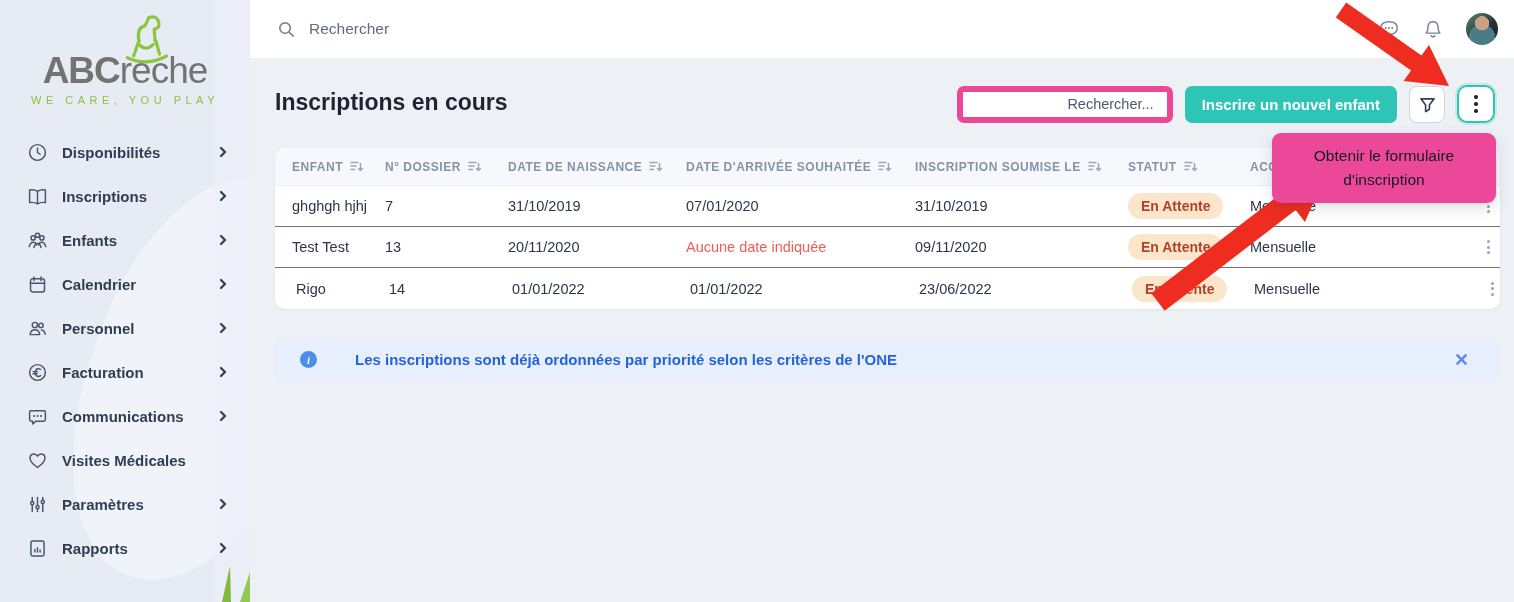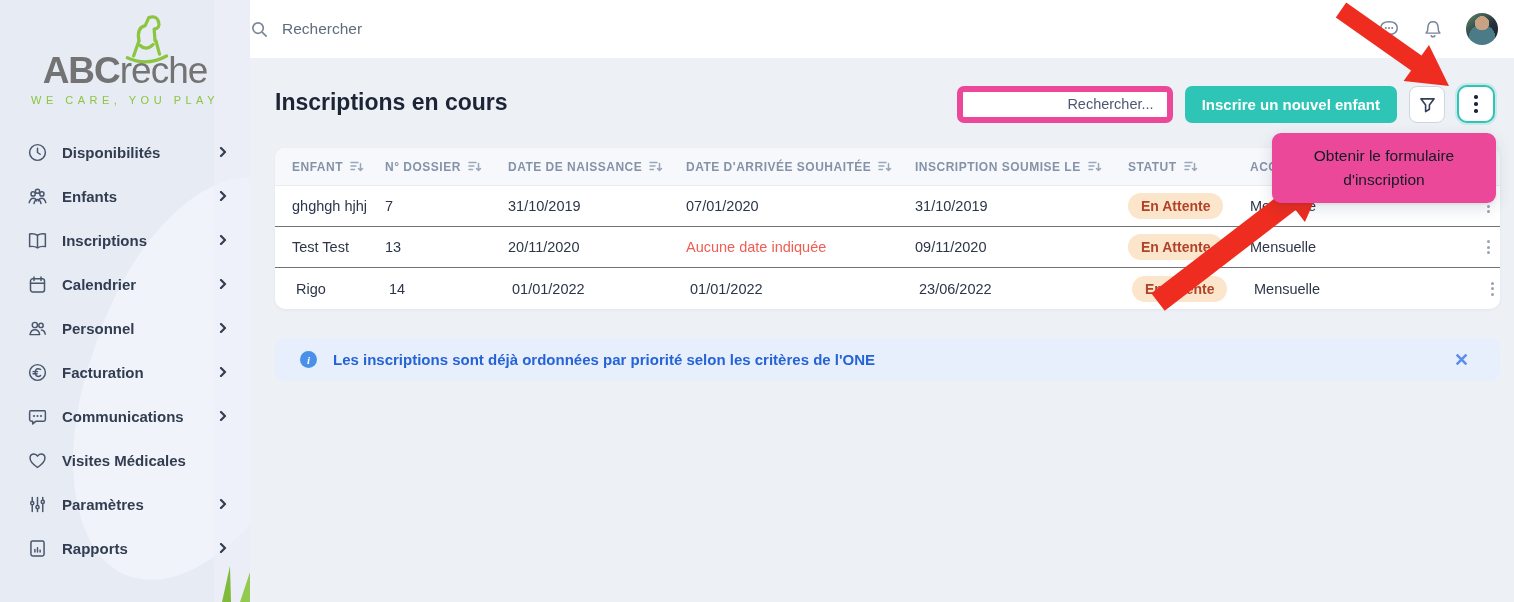--- a/index.html
+++ b/index.html
@@ -18,21 +18,21 @@
   .tagline { font-size:11px; font-weight:400; color:#8cc540; letter-spacing:4.5px; margin-top:2px; }
   .nav { position:relative; z-index:2; margin-top:18px; }
   .nav-item { display:flex; align-items:center; height:44px; padding:0 22px 0 27px; cursor:pointer; }
   .nav-item svg.ni { width:21px; height:21px; stroke:#49566b; stroke-width:1.7; fill:none; stroke-linecap:round; stroke-linejoin:round; flex:0 0 21px; }
   .nav-label { margin-left:14px; font-size:15px; font-weight:700; color:#323d51; flex:1; }
   .chev { width:10px; height:10px; stroke:#323d51; stroke-width:2.2; fill:none; stroke-linecap:round; stroke-linejoin:round; }
   .grass { position:absolute; left:218px; top:548px; z-index:3; }
 
   
   .topbar { position:absolute; left:250px; top:0; width:1264px; height:58px; background:#ffffff; display:flex; align-items:center; }
-  .tb-search { display:flex; align-items:center; gap:13px; flex:1; }
+  .tb-search { display:flex; align-items:center; gap:13px; padding-left:27px; flex:1; }
   .tb-search svg { width:19px; height:19px; stroke:#7c8798; stroke-width:1.8; fill:none; stroke-linecap:round; }
   .tb-search input { border:none; outline:none; font-size:15.5px; color:#3a4456; width:300px; background:transparent; font-family:inherit; }
   .tb-search input::placeholder { color:#5f6b7e; }
   .tb-icons { display:flex; align-items:center; gap:22px; padding-right:16px; }
   .tb-icons svg { width:22px; height:22px; stroke:#76839a; stroke-width:1.6; fill:none; stroke-linecap:round; stroke-linejoin:round; cursor:pointer; }
   .avatar { width:32px; height:32px; border-radius:50%; cursor:pointer;
     background:radial-gradient(circle at 50% 32%, #c9a184 0 26%, transparent 27%),
                radial-gradient(circle at 50% 78%, #4a7b86 0 45%, transparent 46%),
                linear-gradient(140deg,#5d8a6b 0%, #27333b 55%, #121c22 100%); }
 
@@ -65,21 +65,21 @@
   .cell-missing { color:#ef5d55; }
   .badge { display:inline-block; background:#fbe5cb; color:#b2432a; font-size:14px; font-weight:700; padding:5px 13px; border-radius:999px; }
   .row-kebab { display:flex; flex-direction:column; align-items:center; gap:2.5px; cursor:pointer; width:20px; }
   .row-kebab .dot { width:3px; height:3px; border-radius:50%; background:#97a2b4; }
 
   
   .banner { position:absolute; left:25px; top:280px; width:1225px; height:43px; background:#e7effc; border-radius:9px;
     display:flex; align-items:center; padding:0 22px 0 25px; z-index:10; }
   .info-ic { width:17px; height:17px; border-radius:50%; background:#4a90e8; color:#fff; font-size:11px; font-weight:700;
     display:flex; align-items:center; justify-content:center; font-family:"Liberation Serif", serif; font-style:italic; }
-  .banner-text { margin-left:16px; font-size:15px; font-weight:600; color:#2563d9; flex:1; }
+  .banner-text { margin-left:38px; font-size:15px; font-weight:600; color:#2563d9; flex:1; }
   .banner-close { font-size:18px; color:#5b8def; cursor:pointer; font-weight:600; margin-right:9px; }
 
   
   .arrows { position:absolute; left:0; top:0; width:1514px; height:602px; pointer-events:none; z-index:30; }
   .arrow-top { position:absolute; left:0; top:0; width:1514px; height:602px; pointer-events:none; z-index:60; }
 </style>
 </head>
 <body>
 
 <aside class="sidebar">
@@ -103,37 +103,37 @@
           <circle cx="12" cy="12" r="9"></circle>
           <path d="M12 7v5l3 2"></path>
         </svg>
       <span class="nav-label">Disponibilités</span>
       <svg class="chev" viewBox="0 0 10 10">
           <path d="M3 1l4 4-4 4"></path>
         </svg>
     </div>
     <div class="nav-item">
       <svg class="ni" viewBox="0 0 24 24">
+          <path d="M12 6 Q8 3.5 3 4.5 V19 Q8 18 12 20.5 Q16 18 21 19 V4.5 Q16 3.5 12 6 V20"></path>
+        </svg>
+      <span class="nav-label">Inscriptions</span>
+      <svg class="chev" viewBox="0 0 10 10">
+          <path d="M3 1l4 4-4 4"></path>
+        </svg>
+    </div>
+    <div class="nav-item">
+      <svg class="ni" viewBox="0 0 24 24">
           <circle cx="7" cy="9" r="2.4"></circle>
           <circle cx="17" cy="9" r="2.4"></circle>
           <circle cx="12" cy="6" r="2.4"></circle>
           <path d="M2.5 19 Q4 14 7 14 Q10 14 11 17"></path>
           <path d="M21.5 19 Q20 14 17 14 Q14 14 13 17"></path>
           <path d="M8 20 Q9 15.5 12 15.5 Q15 15.5 16 20"></path>
         </svg>
       <span class="nav-label">Enfants</span>
-      <svg class="chev" viewBox="0 0 10 10">
-          <path d="M3 1l4 4-4 4"></path>
-        </svg>
-    </div>
-    <div class="nav-item">
-      <svg class="ni" viewBox="0 0 24 24">
-          <path d="M12 6 Q8 3.5 3 4.5 V19 Q8 18 12 20.5 Q16 18 21 19 V4.5 Q16 3.5 12 6 V20"></path>
-        </svg>
-      <span class="nav-label">Inscriptions</span>
       <svg class="chev" viewBox="0 0 10 10">
           <path d="M3 1l4 4-4 4"></path>
         </svg>
     </div>
     <div class="nav-item">
       <svg class="ni" viewBox="0 0 24 24">
           <rect x="4" y="5.5" width="16" height="15" rx="2.5"></rect>
           <path d="M8 3.5v4M16 3.5v4M4 10.5h16"></path>
         </svg>
       <span class="nav-label">Calendrier</span>

